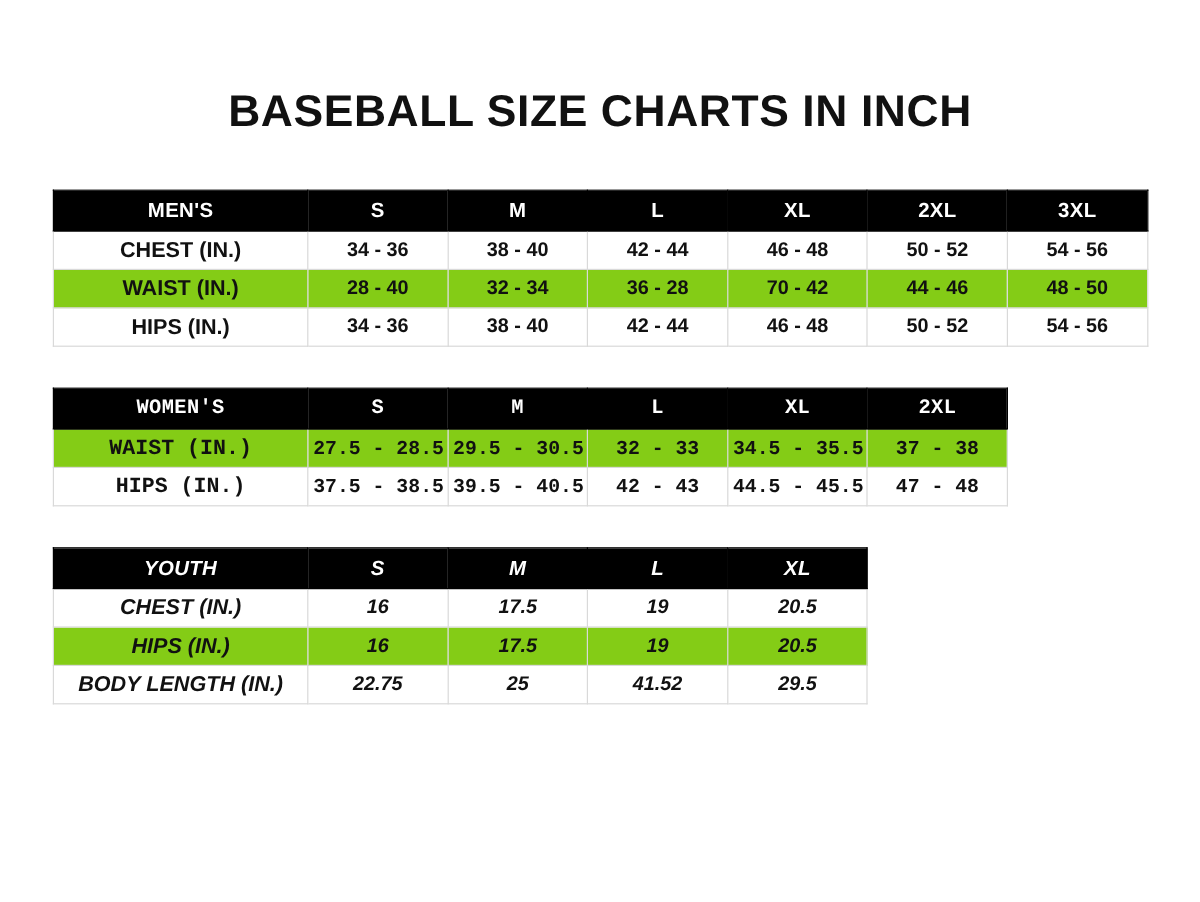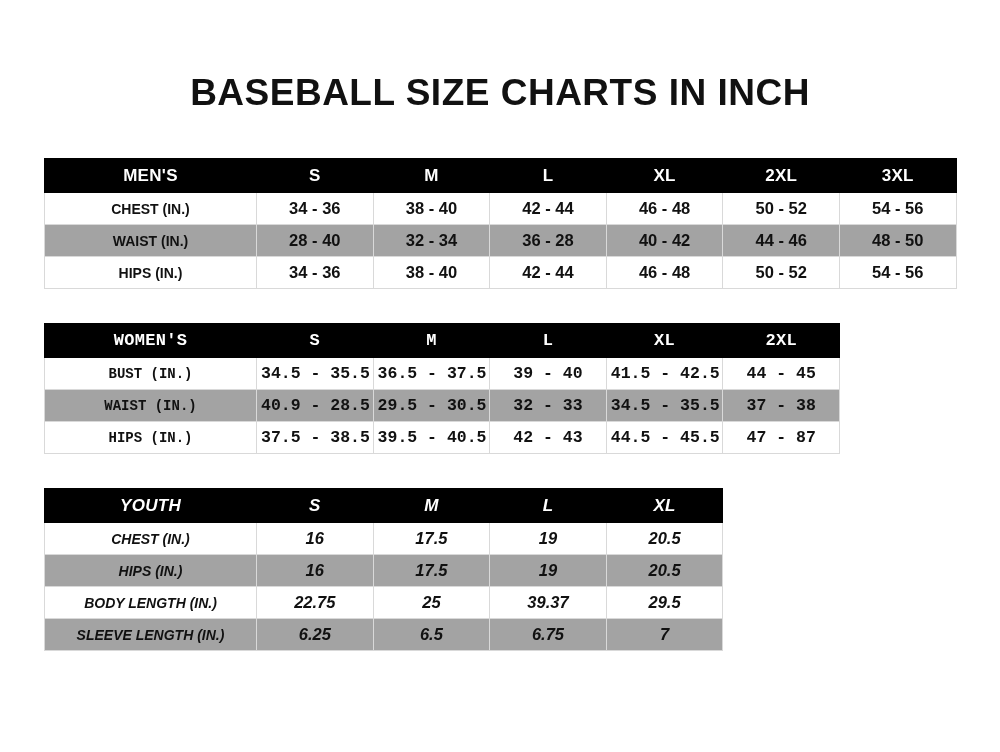--- a/index.html
+++ b/index.html
@@ -56,25 +56,25 @@
     background: #000000;
     color: #ffffff;
     border: 1px solid #000000;
     height: 33px;
     font-size: 17px;
     letter-spacing: 0.3px;
   }
   table.size-table thead th.label-head {
   }
   table.size-table tbody tr.alt td {
-    background: #a3a3a3;
+    background: #84cc16;
   }
   table.size-table td.row-label {
     text-align: center;
-    font-size: 14px;
+    font-size: 18px;
   }
 
   
   .tbl-men { width: 912px; }
   .tbl-men col.c0 { width: 212px; }
   .tbl-men col.cx { width: 116.6px; }
 
   .tbl-women { width: 795px; font-family: Liberation Mono, monospace; }
   .tbl-women col.c0 { width: 212px; }
   .tbl-women col.cx { width: 116.6px; }
@@ -121,21 +121,21 @@
           <td>42 - 44</td>
           <td>46 - 48</td>
           <td>50 - 52</td>
           <td>54 - 56</td>
         </tr>
         <tr class="alt">
           <td class="row-label">WAIST (IN.)</td>
           <td>28 - 40</td>
           <td>32 - 34</td>
           <td>36 - 28</td>
-          <td>40 - 42</td>
+          <td>70 - 42</td>
           <td>44 - 46</td>
           <td>48 - 50</td>
         </tr>
         <tr>
           <td class="row-label">HIPS (IN.)</td>
           <td>34 - 36</td>
           <td>38 - 40</td>
           <td>42 - 44</td>
           <td>46 - 48</td>
           <td>50 - 52</td>
@@ -157,43 +157,35 @@
         <tr>
           <th class="label-head">WOMEN'S</th>
           <th>S</th>
           <th>M</th>
           <th>L</th>
           <th>XL</th>
           <th>2XL</th>
         </tr>
       </thead>
       <tbody>
-        <tr>
-          <td class="row-label">BUST (IN.)</td>
-          <td>34.5 - 35.5</td>
-          <td>36.5 - 37.5</td>
-          <td>39 - 40</td>
-          <td>41.5 - 42.5</td>
-          <td>44 - 45</td>
-        </tr>
         <tr class="alt">
           <td class="row-label">WAIST (IN.)</td>
-          <td>40.9 - 28.5</td>
+          <td>27.5 - 28.5</td>
           <td>29.5 - 30.5</td>
           <td>32 - 33</td>
           <td>34.5 - 35.5</td>
           <td>37 - 38</td>
         </tr>
         <tr>
           <td class="row-label">HIPS (IN.)</td>
           <td>37.5 - 38.5</td>
           <td>39.5 - 40.5</td>
           <td>42 - 43</td>
           <td>44.5 - 45.5</td>
-          <td>47 - 87</td>
+          <td>47 - 48</td>
         </tr>
       </tbody>
     </table>
 
     <table class="size-table tbl-youth">
       <colgroup>
         <col class="c0">
           <col class="cx">
           <col class="cx">
           <col class="cx">
@@ -220,27 +212,20 @@
           <td class="row-label">HIPS (IN.)</td>
           <td>16</td>
           <td>17.5</td>
           <td>19</td>
           <td>20.5</td>
         </tr>
         <tr>
           <td class="row-label">BODY LENGTH (IN.)</td>
           <td>22.75</td>
           <td>25</td>
-          <td>39.37</td>
+          <td>41.52</td>
           <td>29.5</td>
-        </tr>
-        <tr class="alt">
-          <td class="row-label">SLEEVE LENGTH (IN.)</td>
-          <td>6.25</td>
-          <td>6.5</td>
-          <td>6.75</td>
-          <td>7</td>
         </tr>
       </tbody>
     </table>
 
   </div>
 </div>
 
 </body></html>

